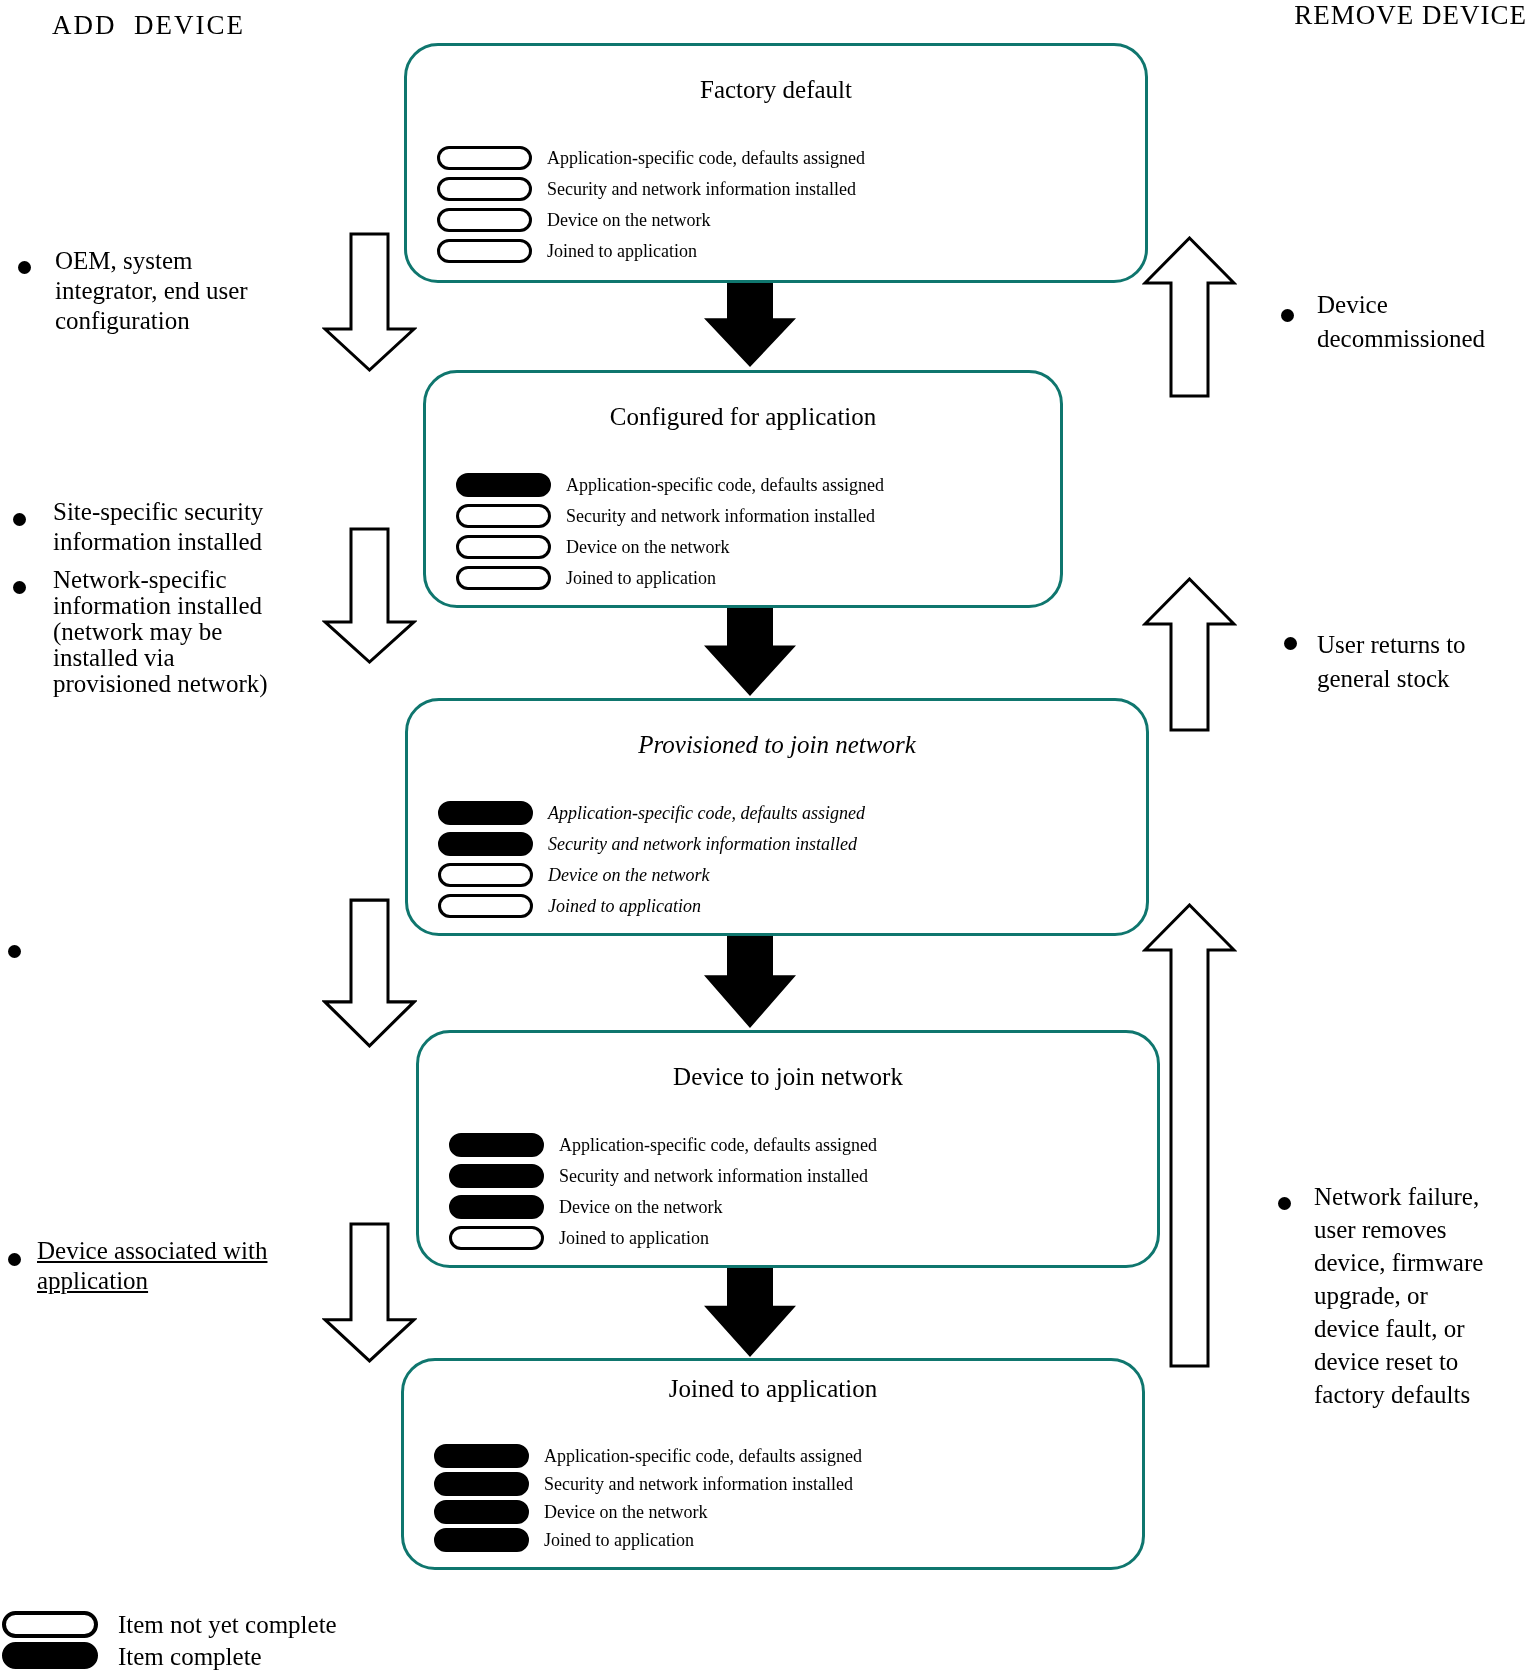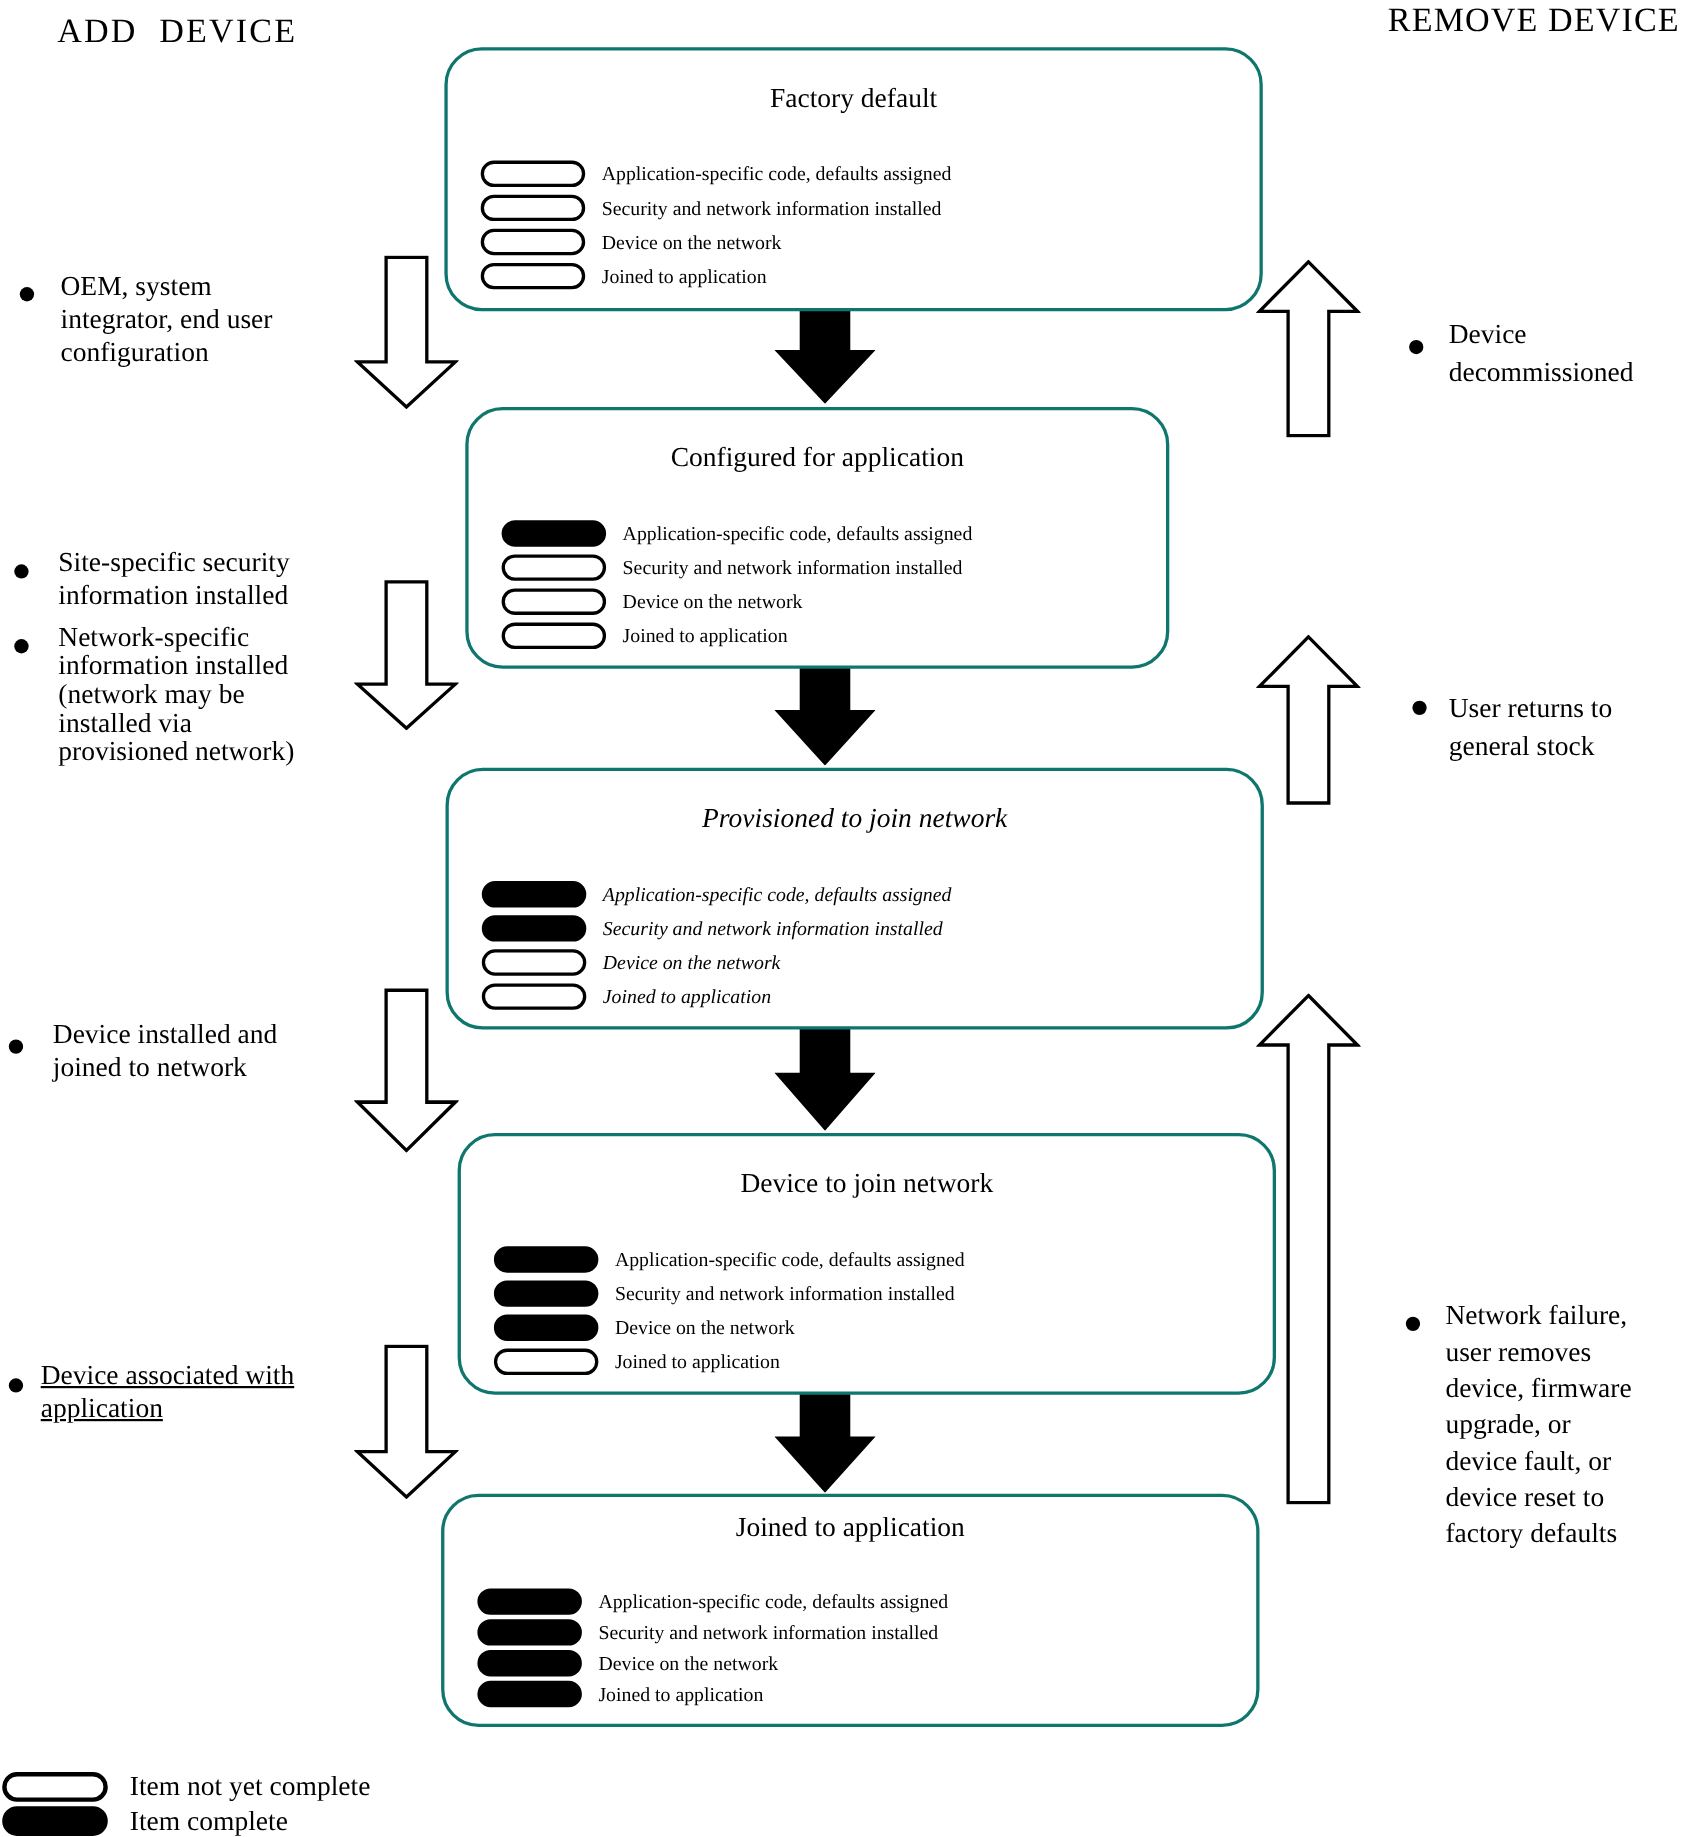--- a/index.html
+++ b/index.html
@@ -1,20 +1,20 @@
 <!DOCTYPE html>
 <html><head>
 <meta charset="utf-8">
 <style>
   html,body{margin:0;padding:0;background:#fff;}
   .canvas{
     position:relative;width:1535px;height:1670px;background:#fff;
     font-family:"Liberation Serif",serif;color:#000;overflow:hidden;
   }
-  .hdr{position:absolute;font-size:31px;letter-spacing:2px;white-space:pre;}
+  .hdr{position:absolute;font-size:27px;letter-spacing:2px;white-space:pre;}
   .state-box{
     position:absolute;box-sizing:border-box;background:#fff;
     border:3px solid #0f766e;border-radius:34px;z-index:2;
   }
   .box-title{
     position:absolute;left:0;right:0;text-align:center;
     font-size:25px;white-space:nowrap;
   }
   .rows{position:absolute;left:30px;display:flex;flex-direction:column;gap:7px;}
   .rows.tight{gap:4px;}
@@ -199,22 +199,20 @@
 information installed</div>
 
   <span class="anno-dot" style="left:13px;top:581px;"></span>
   <div class="anno-text" style="left:53px;top:567px;line-height:26px;">Network-specific
 information installed
 (network may be
 installed via
 provisioned network)</div>
 
   <span class="anno-dot" style="left:8px;top:945px;"></span>
-  <div class="anno-text" style="left:48px;top:926px;">Device installed and
-joined to network</div>
 
   <span class="anno-dot" style="left:8px;top:1253px;"></span>
   <div class="anno-text" style="left:37px;top:1236px;text-decoration:underline;">Device associated with
 application</div>
 
   <span class="anno-dot" style="left:1281px;top:309px;"></span>
   <div class="anno-text" style="left:1317px;top:288px;line-height:34px;">Device
 decommissioned</div>
 
   <span class="anno-dot" style="left:1284px;top:637px;"></span>

